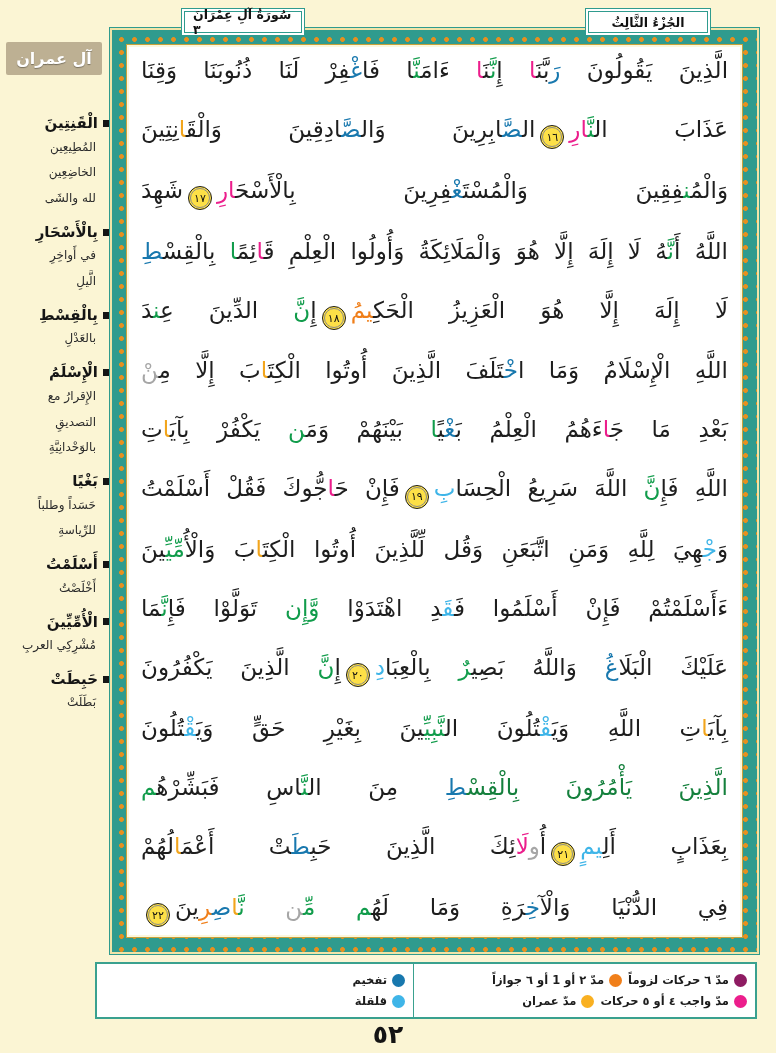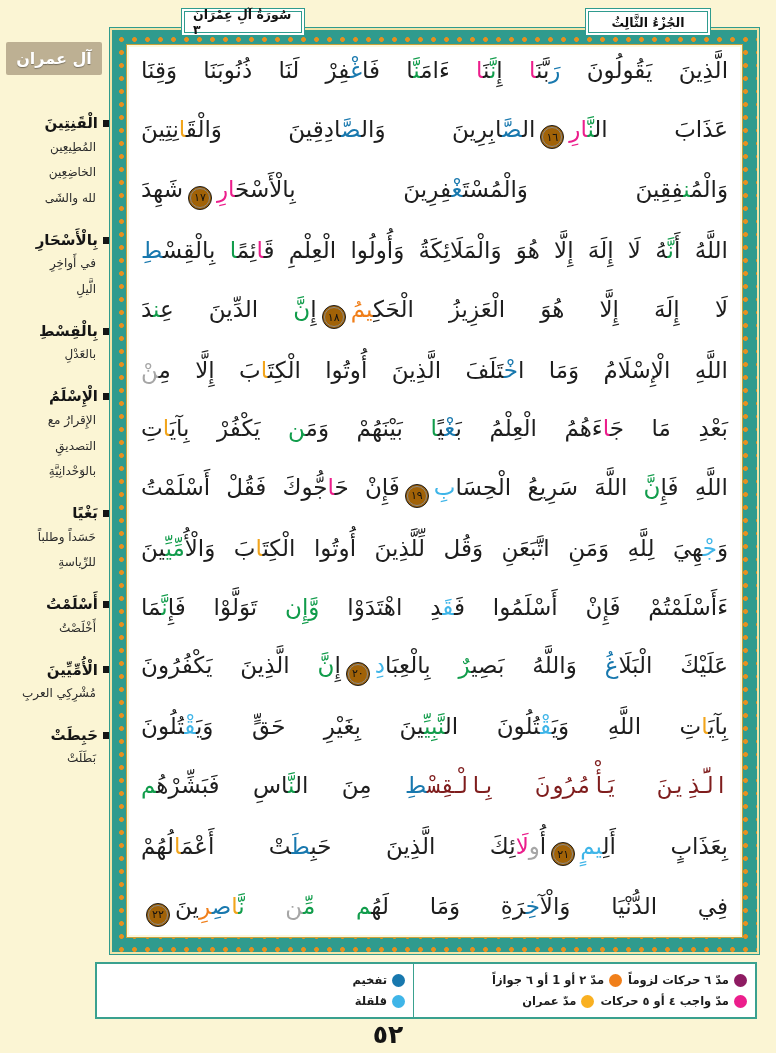--- a/index.html
+++ b/index.html
@@ -18,21 +18,21 @@
   .surah-tag{
     position:absolute;left:6px;top:42px;width:96px;height:33px;
     background:#BDB093;color:#fff;font-weight:bold;font-size:16px;
     display:flex;align-items:center;justify-content:center;
     text-shadow:0 1px 1px rgba(0,0,0,.35);
     border-radius:2px;
   }
   .gloss-column{
     position:absolute;left:0;top:112px;width:110px;
     direction:rtl;text-align:right;
-    display:flex;flex-direction:column;gap:17px;
+    display:flex;flex-direction:column;gap:9px;
     padding-left:2px;box-sizing:border-box;
   }
   .gloss-entry{padding-left:4px;}
   .gloss-head{
     font-weight:bold;font-size:15px;color:#151515;
     display:flex;align-items:center;gap:5px;justify-content:flex-start;
     line-height:1.5;
   }
   .gloss-bullet{
     width:7px;height:7px;background:#151515;display:inline-block;flex:0 0 auto;
@@ -60,21 +60,21 @@
     direction:rtl;
     font-size:23px;line-height:1.55;
     text-align:justify;-moz-text-align-last:justify;text-align-last:justify;
     color:#1e1e1e;white-space:nowrap;overflow:visible;
     font-weight:500;
   }
   .verse-badge{
     position:relative;display:inline-flex;align-items:center;justify-content:center;
     width:22px;height:22px;border:1.4px solid #1c1c1c;border-radius:50%;
     font-size:11px;line-height:1;vertical-align:-4px;margin:0 5px;color:#111;
-    background:#a16207;
+    background:#fde047;
   }
   .verse-badge::before{
     content:"";position:absolute;inset:1px;border:1px solid #8a8a8a;border-radius:50%;
   }
   
   .cartouche{
     position:absolute;top:11px;height:22px;z-index:5;
     background:#fff;border:1px solid #2F9B8E;
     box-shadow:0 0 0 2px #fff, 0 0 0 3px #2F9B8E;
     display:flex;align-items:center;justify-content:center;
@@ -187,21 +187,21 @@
           <div class="quran-line"><span style="color: rgb(30, 30, 30);">وَالْمُ</span><span style="color: rgb(17, 156, 75);">ن</span><span style="color: rgb(30, 30, 30);">فِقِينَ وَالْمُسْتَ</span><span style="color: rgb(24, 120, 174);">غْ</span><span style="color: rgb(30, 30, 30);">فِرِينَ بِالْأَسْحَ</span><span style="color: rgb(236, 30, 140);">ارِ</span><span class="verse-badge">١٧</span><span style="color: rgb(30, 30, 30);">شَهِدَ</span></div>
           <div class="quran-line"><span style="color: rgb(30, 30, 30);">اللَّهُ أَ</span><span style="color: rgb(17, 156, 75);">نَّ</span><span style="color: rgb(30, 30, 30);">هُ لَ</span><span style="color: rgb(236, 30, 140);">ا</span><span style="color: rgb(30, 30, 30);"> إِلَهَ إِلَّا هُوَ وَالْمَلَ</span><span style="color: rgb(236, 30, 140);">ا</span><span style="color: rgb(30, 30, 30);">ئِكَةُ وَأُولُوا الْعِلْمِ قَ</span><span style="color: rgb(236, 30, 140);">ا</span><span style="color: rgb(30, 30, 30);">ئِمً</span><span style="color: rgb(17, 156, 75);">ا</span><span style="color: rgb(30, 30, 30);"> بِالْقِسْ</span><span style="color: rgb(24, 120, 174);">طِ</span></div>
           <div class="quran-line"><span style="color: rgb(30, 30, 30);">لَ</span><span style="color: rgb(236, 30, 140);">ا</span><span style="color: rgb(30, 30, 30);"> إِلَهَ إِلَّا هُوَ الْعَزِيزُ الْحَكِ</span><span style="color: rgb(240, 127, 26);">يمُ</span><span class="verse-badge">١٨</span><span style="color: rgb(30, 30, 30);">إِ</span><span style="color: rgb(17, 156, 75);">نَّ</span><span style="color: rgb(30, 30, 30);"> الدِّينَ عِ</span><span style="color: rgb(17, 156, 75);">ن</span><span style="color: rgb(30, 30, 30);">دَ</span></div>
           <div class="quran-line"><span style="color: rgb(30, 30, 30);">اللَّهِ الْإِسْلَ</span><span style="color: rgb(242, 165, 28);">ا</span><span style="color: rgb(30, 30, 30);">مُ  وَمَا ا</span><span style="color: rgb(24, 120, 174);">خْ</span><span style="color: rgb(30, 30, 30);">تَلَفَ الَّذِينَ أُوتُوا الْكِتَ</span><span style="color: rgb(242, 165, 28);">ا</span><span style="color: rgb(30, 30, 30);">بَ إِلَّا مِ</span><span style="color: rgb(166, 166, 166);">نْ</span></div>
           <div class="quran-line"><span style="color: rgb(30, 30, 30);">بَعْدِ مَا جَ</span><span style="color: rgb(236, 30, 140);">ا</span><span style="color: rgb(30, 30, 30);">ءَهُمُ الْعِلْمُ بَ</span><span style="color: rgb(24, 120, 174);">غْ</span><span style="color: rgb(30, 30, 30);">يً</span><span style="color: rgb(17, 156, 75);">ا</span><span style="color: rgb(30, 30, 30);"> بَيْنَهُمْ  وَمَ</span><span style="color: rgb(17, 156, 75);">ن</span><span style="color: rgb(30, 30, 30);"> يَكْفُرْ بِآيَ</span><span style="color: rgb(242, 165, 28);">ا</span><span style="color: rgb(30, 30, 30);">تِ</span></div>
           <div class="quran-line"><span style="color: rgb(30, 30, 30);">اللَّهِ فَإِ</span><span style="color: rgb(17, 156, 75);">نَّ</span><span style="color: rgb(30, 30, 30);"> اللَّهَ سَرِيعُ الْحِسَ</span><span style="color: rgb(30, 30, 30);">ا</span><span style="color: rgb(63, 181, 232);">بِ</span><span class="verse-badge">١٩</span><span style="color: rgb(30, 30, 30);">فَإِنْ حَ</span><span style="color: rgb(236, 30, 140);">ا</span><span style="color: rgb(30, 30, 30);">جُّوكَ فَقُلْ أَسْلَمْتُ</span></div>
           <div class="quran-line"><span style="color: rgb(30, 30, 30);">وَ</span><span style="color: rgb(63, 181, 232);">جْ</span><span style="color: rgb(30, 30, 30);">هِيَ لِلَّهِ وَمَنِ اتَّبَعَنِ  وَقُل لِّلَّذِينَ أُوتُوا الْكِتَ</span><span style="color: rgb(242, 165, 28);">ا</span><span style="color: rgb(30, 30, 30);">بَ وَالْأُ</span><span style="color: rgb(17, 156, 75);">مِّيِّ</span><span style="color: rgb(30, 30, 30);">ينَ</span></div>
           <div class="quran-line"><span style="color: rgb(30, 30, 30);">ءَأَسْلَمْتُمْ  فَإِنْ أَسْلَمُوا فَ</span><span style="color: rgb(63, 181, 232);">قَ</span><span style="color: rgb(30, 30, 30);">دِ اهْتَدَوْا  </span><span style="color: rgb(17, 156, 75);">وَّإِن</span><span style="color: rgb(30, 30, 30);"> تَوَلَّوْا فَإِ</span><span style="color: rgb(17, 156, 75);">نَّ</span><span style="color: rgb(30, 30, 30);">مَا</span></div>
           <div class="quran-line"><span style="color: rgb(30, 30, 30);">عَلَيْكَ الْبَلَ</span><span style="color: rgb(242, 165, 28);">ا</span><span style="color: rgb(24, 120, 174);">غُ</span><span style="color: rgb(30, 30, 30);">  وَاللَّهُ بَصِي</span><span style="color: rgb(17, 156, 75);">رٌ</span><span style="color: rgb(30, 30, 30);"> بِالْعِبَا</span><span style="color: rgb(63, 181, 232);">دِ</span><span class="verse-badge">٢٠</span><span style="color: rgb(30, 30, 30);">إِ</span><span style="color: rgb(17, 156, 75);">نَّ</span><span style="color: rgb(30, 30, 30);"> الَّذِينَ يَكْفُرُونَ</span></div>
           <div class="quran-line"><span style="color: rgb(30, 30, 30);">بِآيَ</span><span style="color: rgb(242, 165, 28);">ا</span><span style="color: rgb(30, 30, 30);">تِ اللَّهِ وَيَ</span><span style="color: rgb(63, 181, 232);">قْ</span><span style="color: rgb(30, 30, 30);">تُلُونَ ال</span><span style="color: rgb(17, 156, 75);">نَّ</span><span style="color: rgb(17, 156, 75);">بِيِّ</span><span style="color: rgb(30, 30, 30);">ينَ بِغَيْرِ حَقٍّ وَيَ</span><span style="color: rgb(63, 181, 232);">قْ</span><span style="color: rgb(30, 30, 30);">تُلُونَ</span></div>
-          <div class="quran-line"><span style="color: #7f1d1d; font-family: Liberation Mono, monospace;">الَّذِينَ يَأْمُرُونَ بِالْقِسْ</span><span style="color: rgb(24, 120, 174);">طِ</span><span style="color: rgb(30, 30, 30);"> مِنَ ال</span><span style="color: rgb(17, 156, 75);">نَّ</span><span style="color: rgb(30, 30, 30);">اسِ فَبَشِّرْهُ</span><span style="color: rgb(17, 156, 75);">م</span></div>
+          <div class="quran-line"><span style="color: #15803d;">الَّذِينَ يَأْمُرُونَ بِالْقِسْ</span><span style="color: rgb(24, 120, 174);">طِ</span><span style="color: rgb(30, 30, 30);"> مِنَ ال</span><span style="color: rgb(17, 156, 75);">نَّ</span><span style="color: rgb(30, 30, 30);">اسِ فَبَشِّرْهُ</span><span style="color: rgb(17, 156, 75);">م</span></div>
           <div class="quran-line"><span style="color: rgb(30, 30, 30);">بِعَذَابٍ أَلِ</span><span style="color: rgb(63, 181, 232);">يمٍ</span><span class="verse-badge">٢١</span><span style="color: rgb(30, 30, 30);">أُ</span><span style="color: rgb(166, 166, 166);">و</span><span style="color: rgb(236, 30, 140);">لَا</span><span style="color: rgb(30, 30, 30);">ئِكَ الَّذِينَ حَبِ</span><span style="color: rgb(24, 120, 174);">طَ</span><span style="color: rgb(30, 30, 30);">تْ أَعْمَ</span><span style="color: rgb(242, 165, 28);">ا</span><span style="color: rgb(30, 30, 30);">لُهُمْ</span></div>
           <div class="quran-line"><span style="color: rgb(30, 30, 30);">فِي الدُّنْيَا وَالْ</span><span style="color: rgb(142, 27, 98);">آ</span><span style="color: rgb(24, 120, 174);">خِ</span><span style="color: rgb(30, 30, 30);">رَةِ وَمَا لَهُ</span><span style="color: rgb(17, 156, 75);">م مِّ</span><span style="color: rgb(166, 166, 166);">ن</span><span style="color: rgb(30, 30, 30);"> </span><span style="color: rgb(17, 156, 75);">نَّ</span><span style="color: rgb(242, 165, 28);">ا</span><span style="color: rgb(24, 120, 174);">صِ</span><span style="color: rgb(240, 127, 26);">رِ</span><span style="color: rgb(30, 30, 30);">ينَ</span><span class="verse-badge">٢٢</span></div>
         </div>
     </div>
   </div>
 
   <div class="cartouche surah">سُورَةُ آلِ عِمْرَانَ ٣</div>
   <div class="cartouche juz">الجُزْءُ الثَّالِثُ</div>
 
   <div class="legend">

